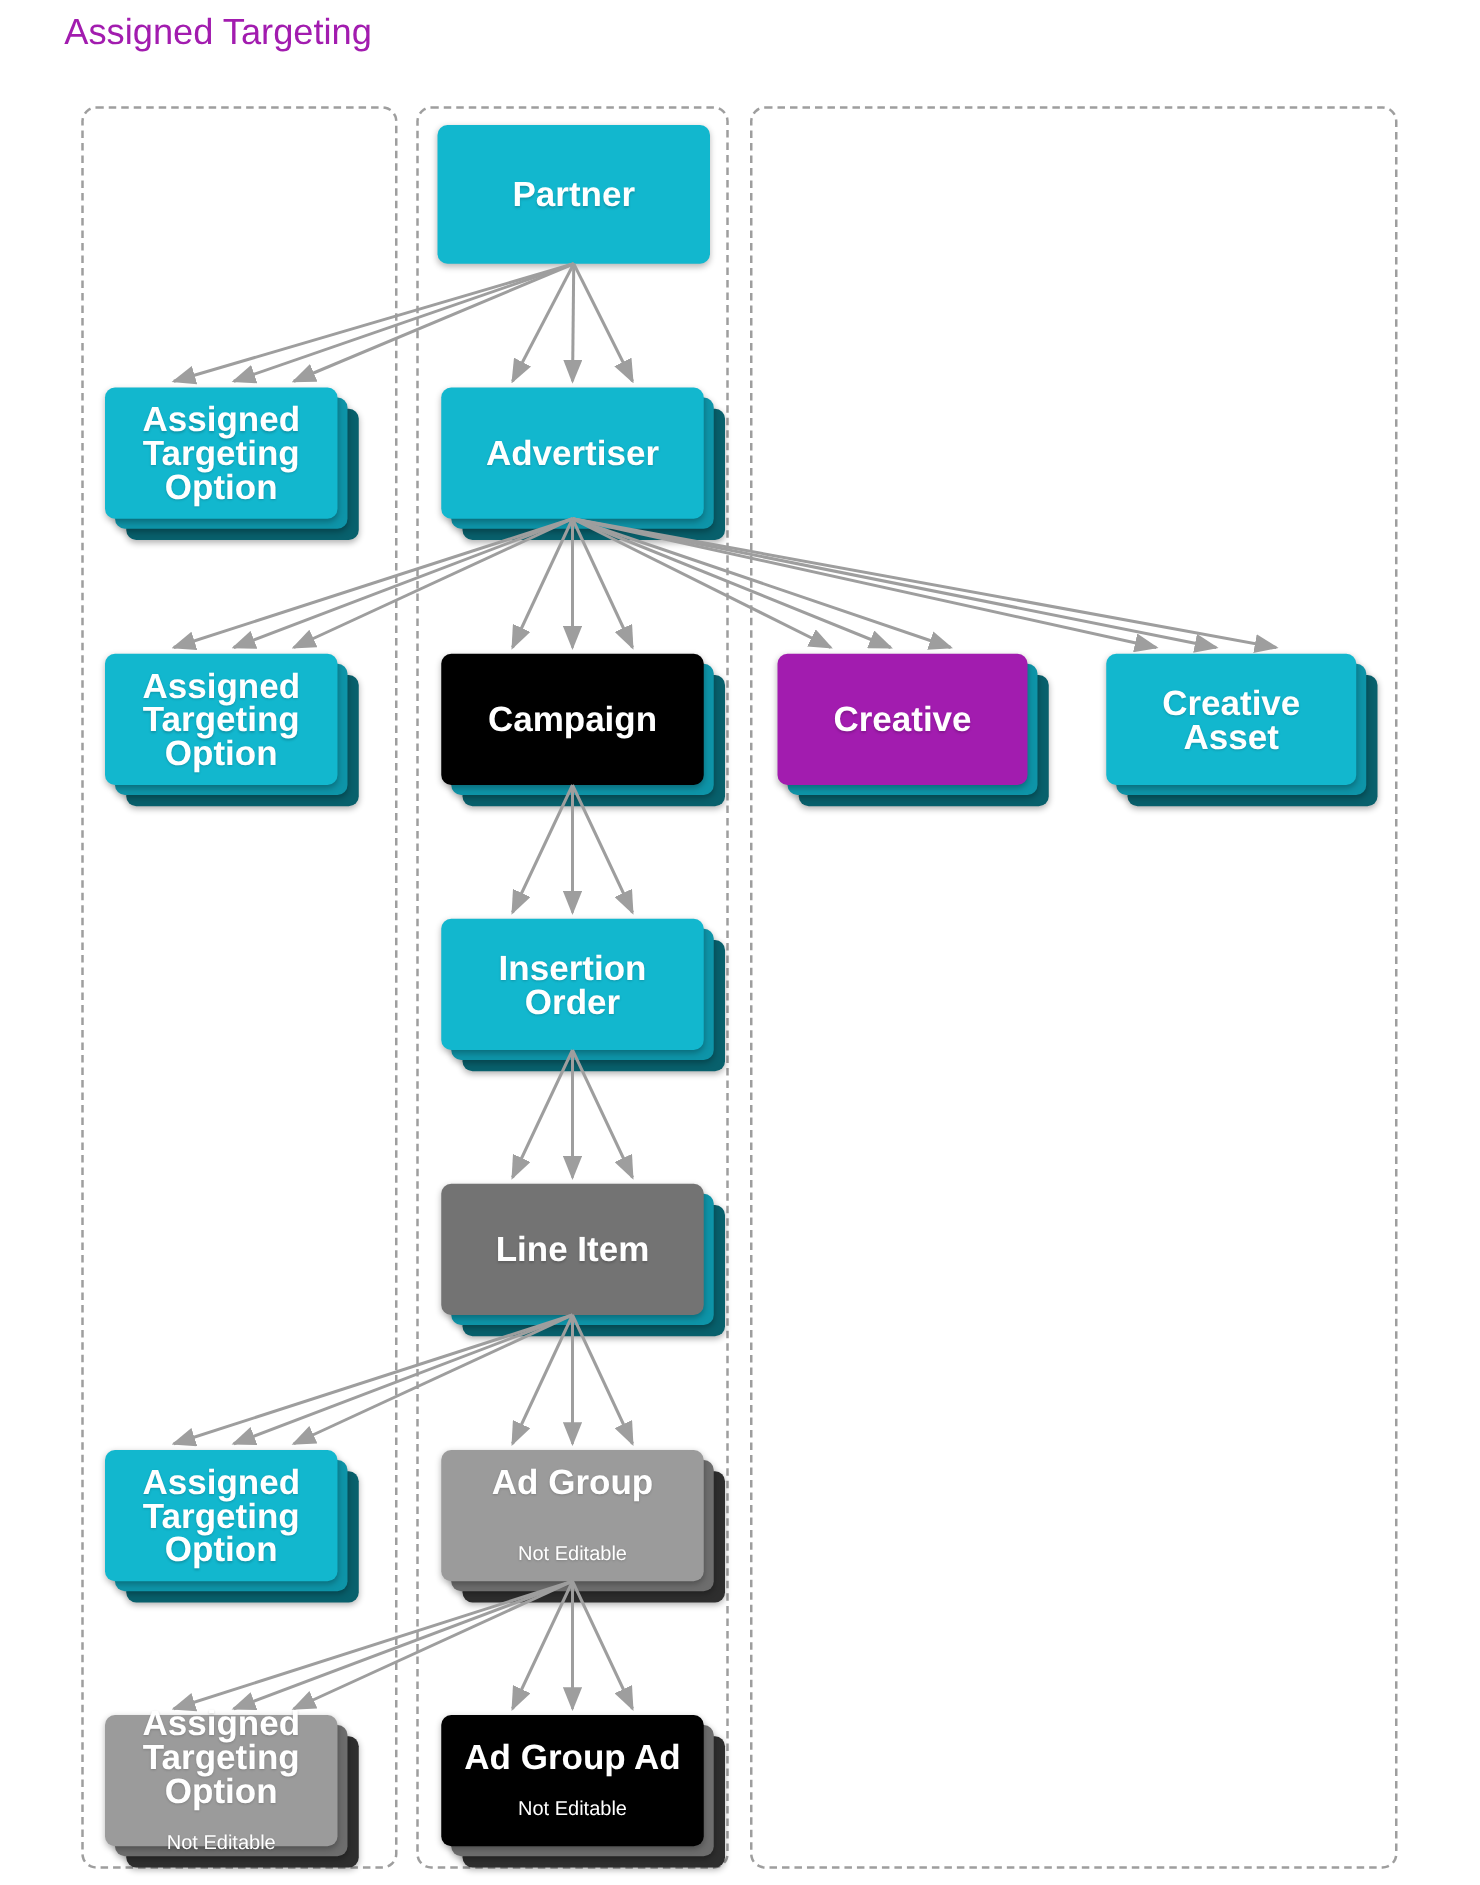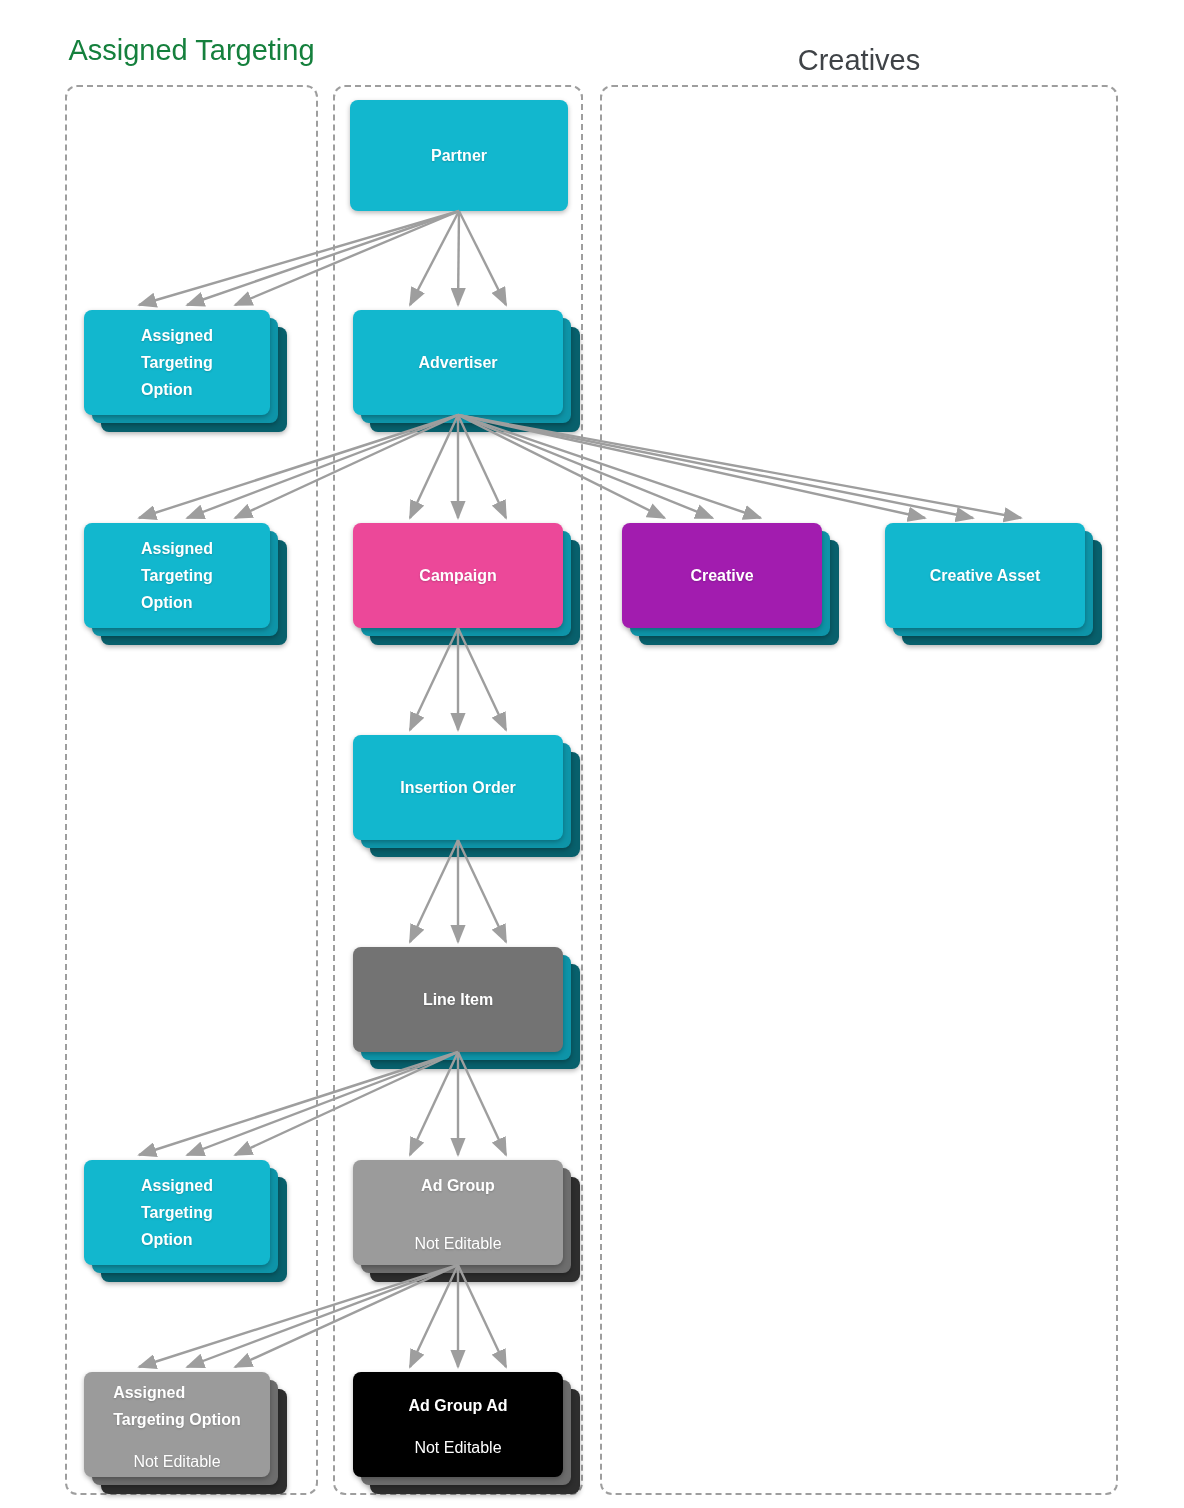--- a/index.html
+++ b/index.html
@@ -49,42 +49,41 @@
     flex-direction: column;
     align-items: center;
     justify-content: center;
     gap: 20px;
     padding: 6px 10px;
     box-sizing: border-box;
   }
   .card .label {
     color: #ffffff;
     font-weight: 700;
-    font-size: 16px;
+    font-size: 28px;
     line-height: 27px;
-    text-align: left;
+    text-align: center;
     white-space: pre-line;
     text-shadow: 0 1px 2px rgba(0,0,0,0.18);
   }
   .card .sublabel {
     color: #ffffff;
     font-weight: 400;
     font-size: 16px;
     line-height: 18px;
     text-align: center;
     text-shadow: 0 1px 2px rgba(0,0,0,0.18);
   }
 </style>
 </head>
 <body>
 
 <div id="stage">
 
-  <div class="col-header" style="left: 65px; top: 8px; width: 253px; color: #15803d; margin-top: 24px;">Assigned Targeting</div>
-  <div class="col-header" style="left: 600px; top: 42px; width: 518px; color: rgb(63, 67, 71);">Creatives</div>
+  <div class="col-header" style="left: 48px; top: 8px; width: 253px; color: #a21caf;">Assigned Targeting</div>
 
   <div class="col-box" style="left: 65px; top: 85px; width: 249px; height: 1406px; border-color: rgb(158, 158, 158);"></div>
   <div class="col-box" style="left: 333px; top: 85px; width: 246px; height: 1406px; border-color: rgb(158, 158, 158);"></div>
   <div class="col-box" style="left: 600px; top: 85px; width: 514px; height: 1406px; border-color: rgb(158, 158, 158);"></div>
 
   <svg id="arrows" width="1184" height="1508" viewBox="0 0 1184 1508">
     <defs>
       <marker id="arw" viewBox="0 0 10 8" refX="9" refY="4" markerWidth="8" markerHeight="6.4" orient="auto">
         <path id="arw-path" d="M0,0 L10,4 L0,8 Z" fill="#9e9e9e"></path>
       </marker>
@@ -156,21 +155,21 @@
         <div class="layer mid" style="background: rgb(14, 148, 168);"></div>
         <div class="face" style="background: rgb(18, 183, 206);">
           <div class="label">Assigned
 Targeting
 Option</div>
         </div>
       </div>
       <div class="card" style="left: 353px; top: 523px; width: 210px; height: 105px;">
         <div class="layer back" style="background: rgb(8, 96, 108);"></div>
         <div class="layer mid" style="background: rgb(14, 148, 168);"></div>
-        <div class="face" style="background: #ec4899;">
+        <div class="face" style="background: #000000;">
           <div class="label">Campaign</div>
         </div>
       </div>
       <div class="card" style="left: 622px; top: 523px; width: 200px; height: 105px;">
         <div class="layer back" style="background: rgb(8, 96, 108);"></div>
         <div class="layer mid" style="background: rgb(14, 148, 168);"></div>
         <div class="face" style="background: #a21caf;">
           <div class="label">Creative</div>
         </div>
       </div>

